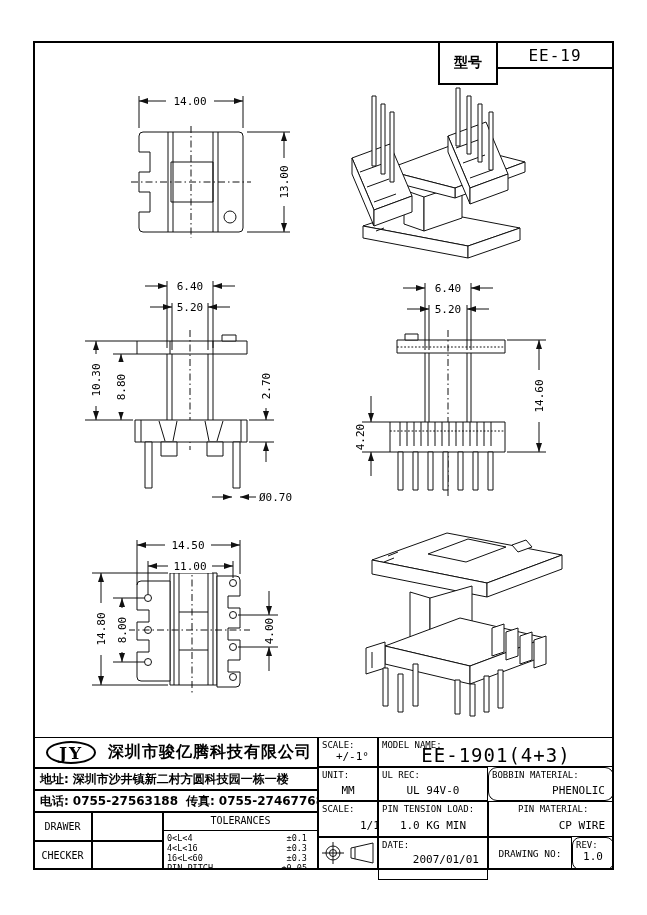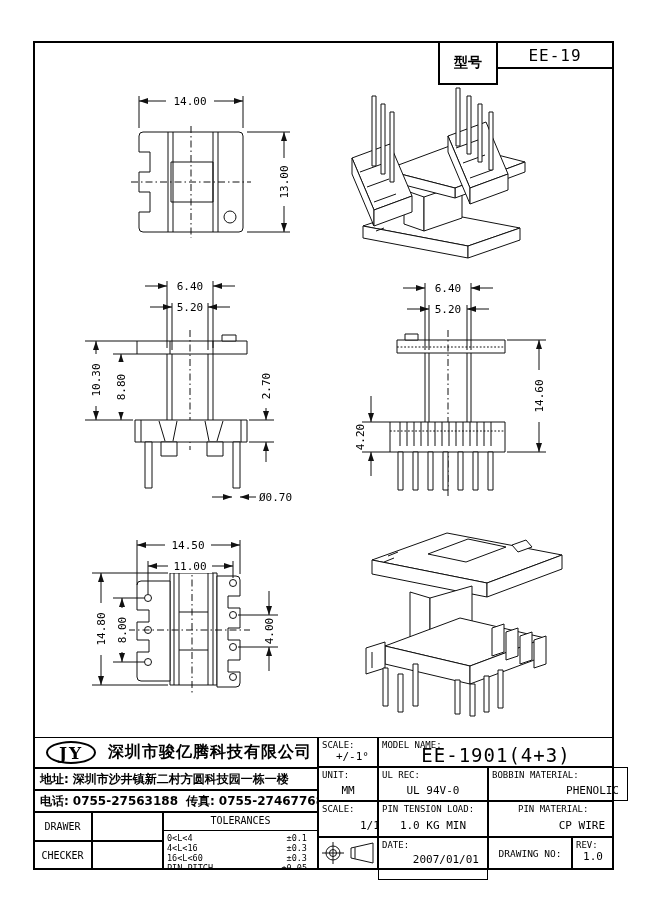--- a/index.html
+++ b/index.html
@@ -438,21 +438,21 @@
       <div class="model-val" style="margin-top:6px;">EE-1901(4+3)</div>
     </div>
     <div class="cell" style="left:285px;top:30px;width:60px;height:34px;">
       <div class="lbl">UNIT:</div>
       <div class="val" style="margin-top:4px;">MM</div>
     </div>
     <div class="cell" style="left:345px;top:30px;width:110px;height:34px;">
       <div class="lbl">UL REC:</div>
       <div class="val" style="margin-top:4px;">UL 94V-0</div>
     </div>
-    <div class="cell" style="left:455px;top:30px;width:140px;height:34px;">
+    <div class="cell" style="left:455px;top:30px;width:126px;height:34px;border-radius:9px;">
       <div class="lbl">BOBBIN MATERIAL:</div>
       <div class="val right" style="margin-top:4px;">PHENOLIC</div>
     </div>
     <div class="cell" style="left:285px;top:64px;width:60px;height:36px;">
       <div class="lbl">SCALE:</div>
       <div class="val" style="margin-top:5px;margin-left:41px;">1/1</div>
     </div>
     <div class="cell" style="left:345px;top:64px;width:110px;height:36px;">
       <div class="lbl">PIN TENSION LOAD:</div>
       <div class="val" style="margin-top:5px;">1.0 KG MIN</div>
@@ -471,18 +471,18 @@
         <line x1="36" y1="9.3" x2="36" y2="20.7"></line>
       </svg>
     </div>
     <div class="cell" style="left:345px;top:100px;width:110px;height:43px;">
       <div class="lbl">DATE:</div>
       <div class="val right" style="margin-top:3px;">2007/01/01</div>
     </div>
     <div class="cell small-cell" style="left:455px;top:100px;width:84px;height:33px;font-size:9.5px;">
       <span>DRAWING NO:</span>
     </div>
-    <div class="cell" style="left:539px;top:100px;width:42px;height:33px;">
+    <div class="cell" style="left:539px;top:100px;width:42px;height:33px;border-radius:8px;">
       <div class="lbl">REV:</div>
       <div class="val">1.0</div>
     </div>
   </div>
 </div>
 
 </body></html>

